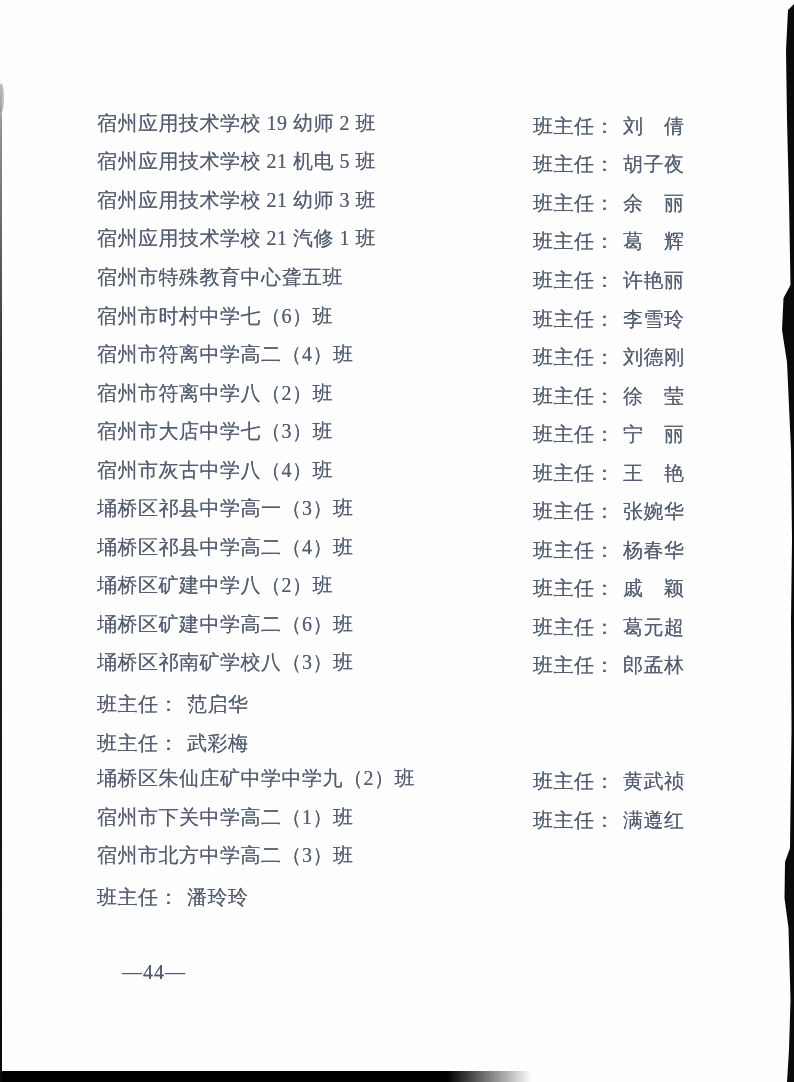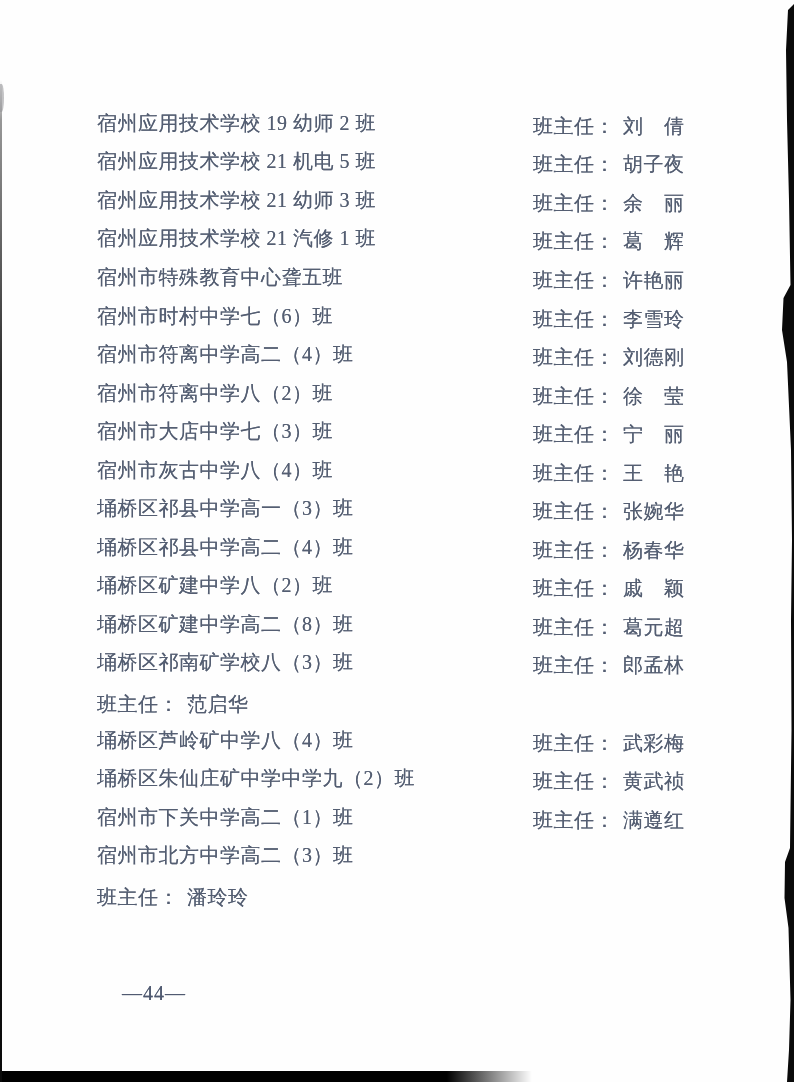--- a/index.html
+++ b/index.html
@@ -40,21 +40,20 @@
   }
   .teacher .lbl { margin-right: 8px; }
   .pagenum {
     position: absolute;
     left: 122px;
     top: 961px;
     font-size: 20px;
     color: #4f5970;
     letter-spacing: 1px;
     text-shadow: 0 0 0.5px rgba(79, 89, 112, 0.85);
-    margin-top: 21px;
   }
   
   .edge-right-svg {
     position: absolute;
     top: 0; right: 0;
     width: 16px; height: 1082px;
     pointer-events: none;
   }
   .edge-bottom {
     position: absolute;
@@ -148,35 +147,34 @@
       <span class="cls">埇桥区祁县中学高二（4）班</span>
       <span class="teacher"><span class="lbl">班主任：</span><span class="nm">杨春华</span></span>
     </div>
 
     <div class="row">
       <span class="cls">埇桥区矿建中学八（2）班</span>
       <span class="teacher"><span class="lbl">班主任：</span><span class="nm">戚　颖</span></span>
     </div>
 
     <div class="row">
-      <span class="cls">埇桥区矿建中学高二（8）班</span>
+      <span class="cls">埇桥区矿建中学高二（6）班</span>
       <span class="teacher"><span class="lbl">班主任：</span><span class="nm">葛元超</span></span>
     </div>
 
     <div class="row">
       <span class="cls">埇桥区祁南矿学校八（3）班</span>
       <span class="teacher"><span class="lbl">班主任：</span><span class="nm">郎孟林</span></span>
     </div>
 
     <div class="row">
       <span class="teacher"><span class="lbl">班主任：</span><span class="nm">范启华</span></span>
     </div>
 
     <div class="row">
-      <span class="cls">埇桥区芦岭矿中学八（4）班</span>
       <span class="teacher"><span class="lbl">班主任：</span><span class="nm">武彩梅</span></span>
     </div>
 
     <div class="row">
       <span class="cls">埇桥区朱仙庄矿中学中学九（2）班</span>
       <span class="teacher"><span class="lbl">班主任：</span><span class="nm">黄武祯</span></span>
     </div>
 
     <div class="row">
       <span class="cls">宿州市下关中学高二（1）班</span>

